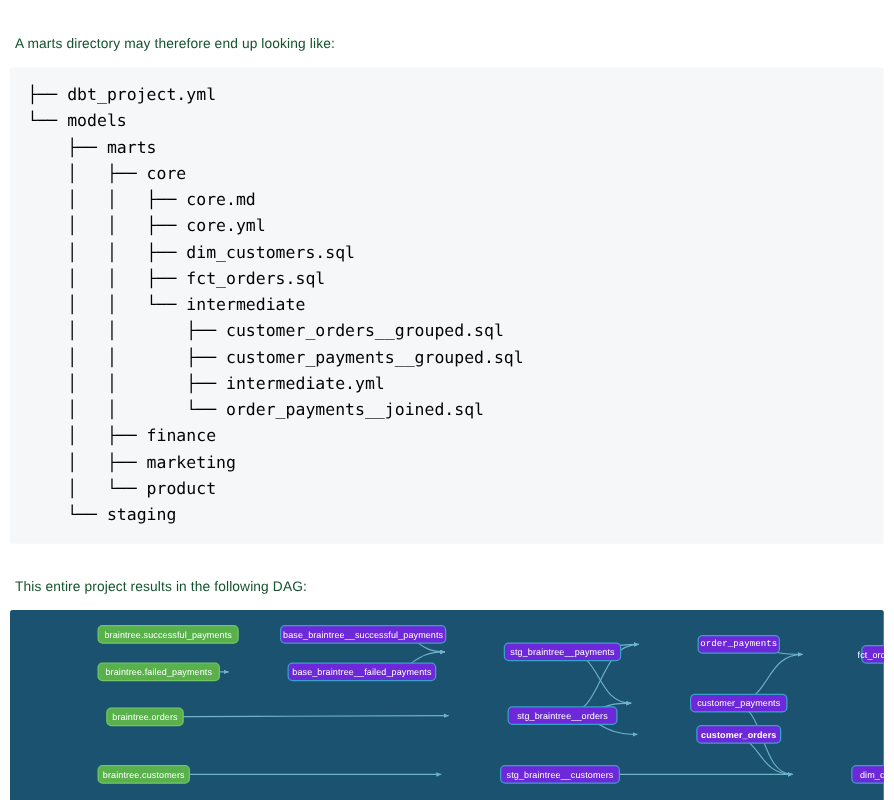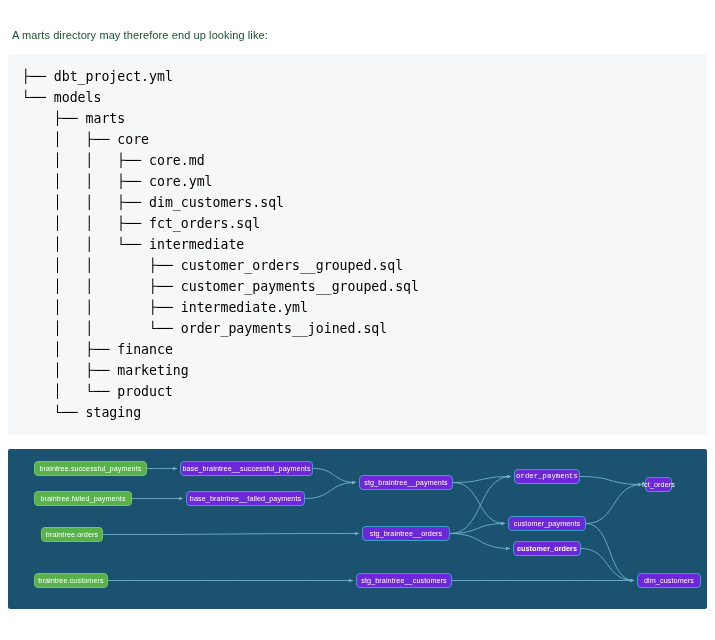--- a/index.html
+++ b/index.html
@@ -69,20 +69,21 @@
     font-size: 7.2px;
     font-family: "Liberation Sans", sans-serif;
     display: flex;
     align-items: center;
     justify-content: center;
     padding: 0 6px;
     height: 15px;
     white-space: nowrap;
     letter-spacing: 0.1px;
     z-index: 2;
+    margin-left: 44px;
   }
   .node.source {
     background: #59b14b;
     border: 1px solid #74c466;
   }
   .node.model {
     background: #6d28d9;
     border: 1px solid #3ba0c9;
   }
 </style>
@@ -106,20 +107,21 @@
     │   │       ├── customer_orders__grouped.sql
     │   │       ├── customer_payments__grouped.sql
     │   │       ├── intermediate.yml
     │   │       └── order_payments__joined.sql
     │   ├── finance
     │   ├── marketing
     │   └── product
     └── staging</pre>
   </div>
 
+  <p class="prose">This entire project results in the following DAG:</p>
 
   <div class="dag">
     <svg class="edges" viewBox="0 0 699 160">
       <defs>
         <marker id="arrow" markerWidth="5" markerHeight="5" refX="4.4" refY="2" orient="auto">
           <path d="M0,0 L4.4,2 L0,4 Z" fill="#6fb3c9"></path>
         </marker>
       </defs>
       <g id="edge-layer" fill="none" stroke="#6fb3c9" stroke-width="0.9" marker-end="url(#arrow)">
           <path d="M139,19.5 C157,19.5 151,19.5 169,19.5"></path>

